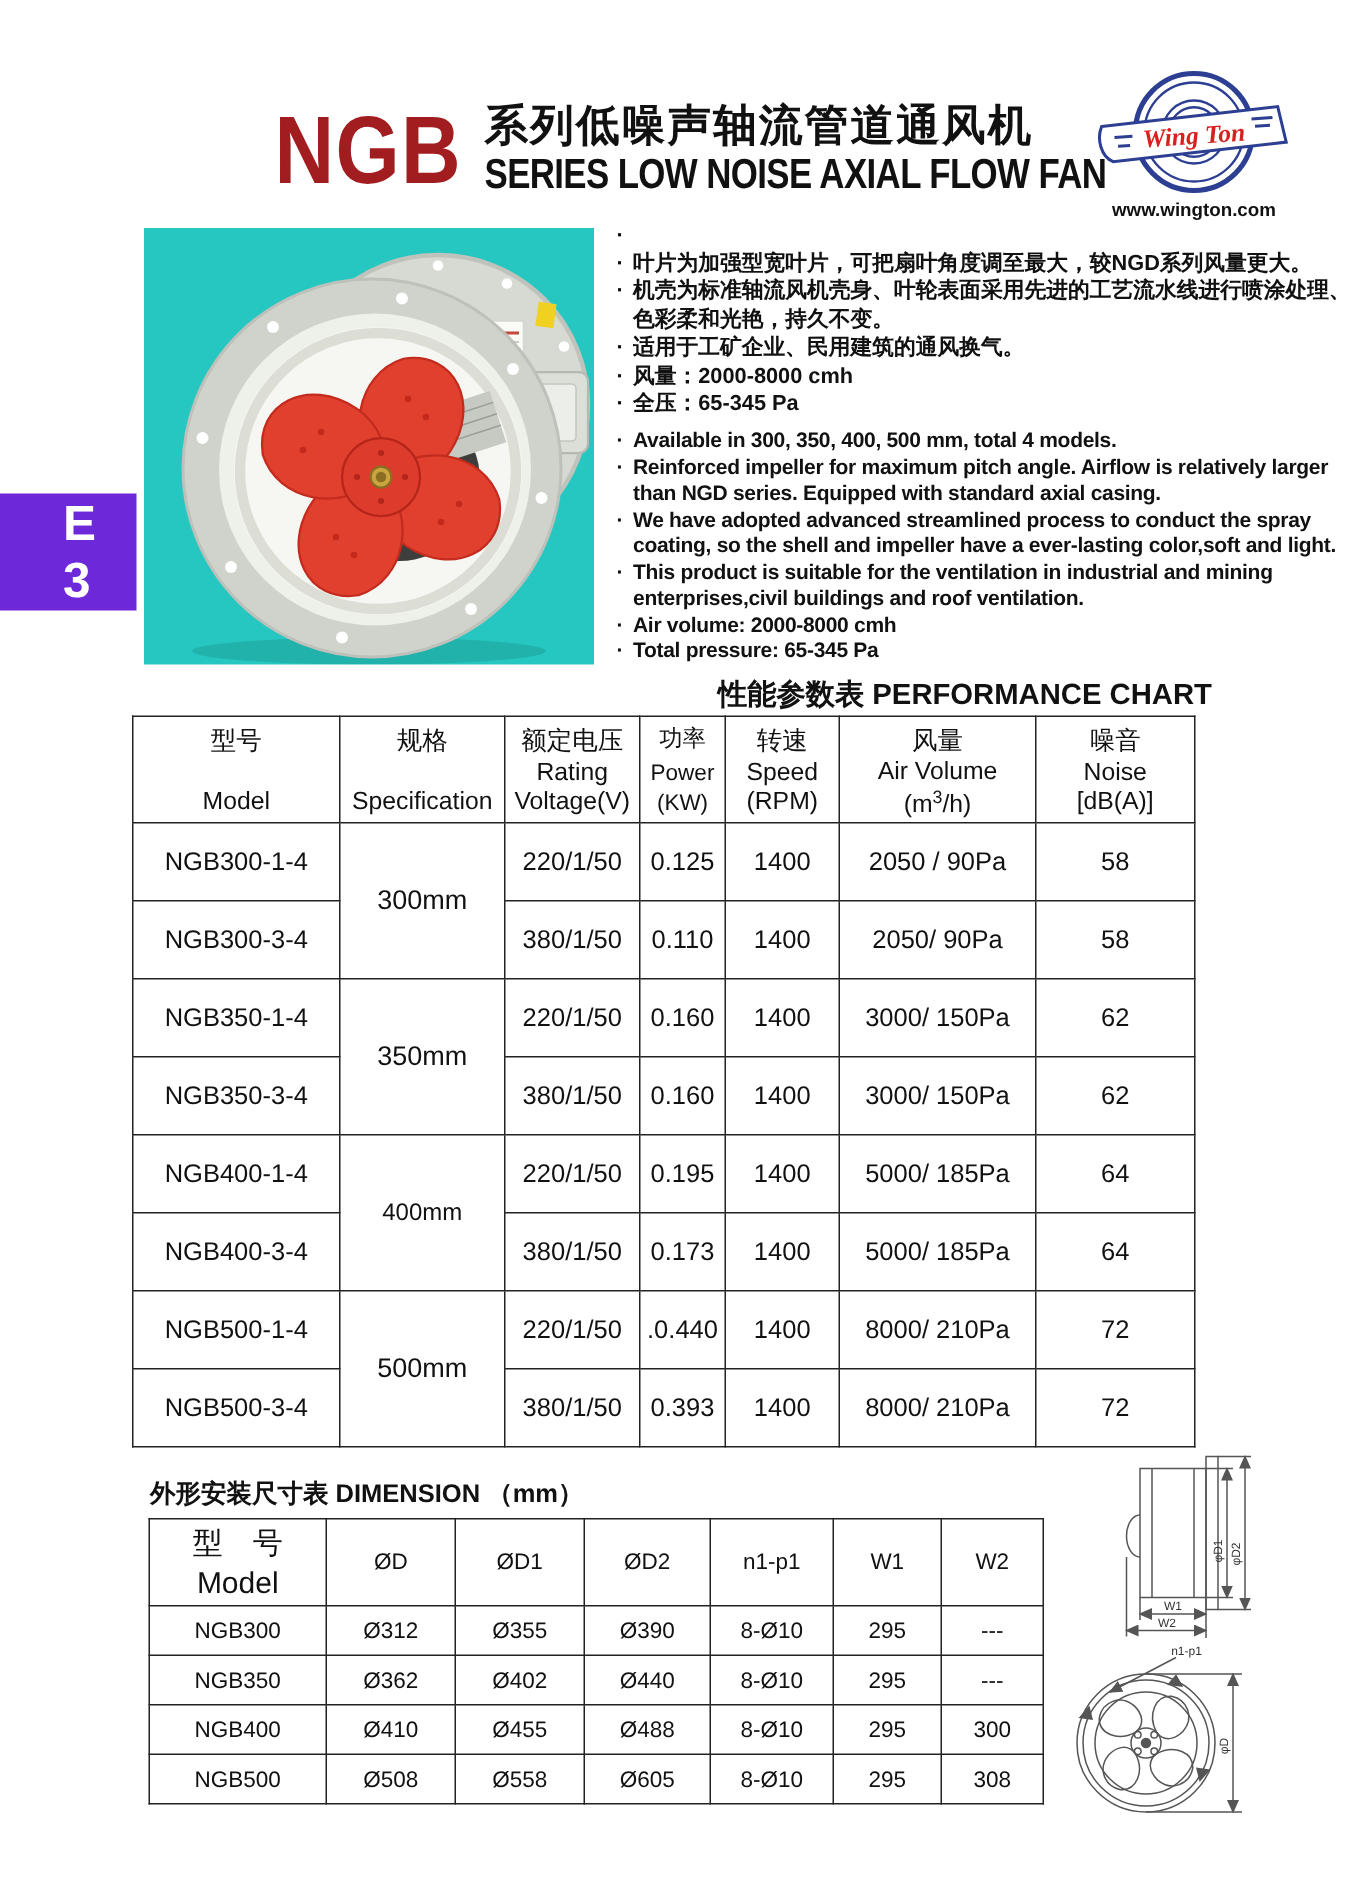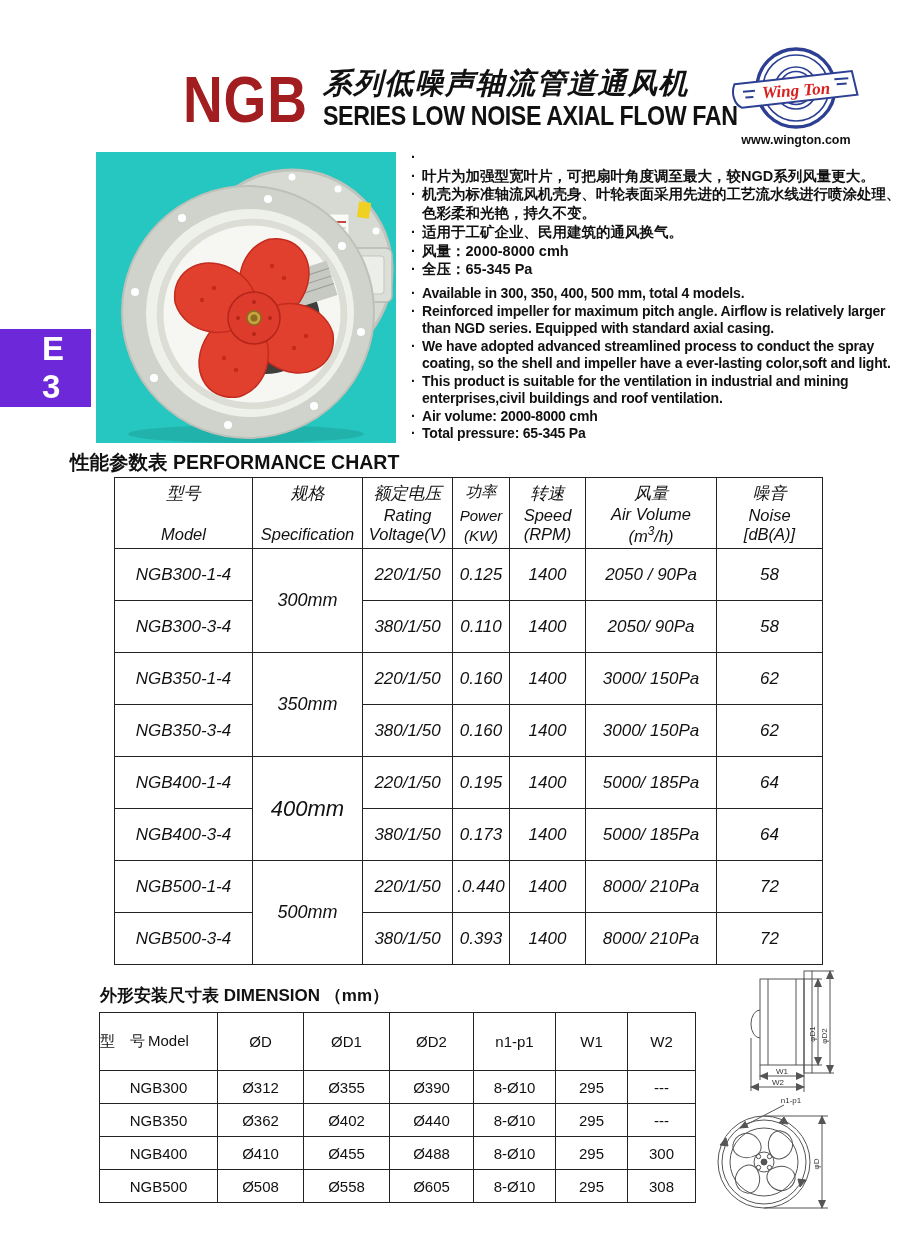--- a/index.html
+++ b/index.html
@@ -3,21 +3,21 @@
 <meta charset="utf-8">
 <style>
   html,body{margin:0;padding:0;background:#ffffff;}
   .page{position:relative;width:900px;height:1256px;background:#ffffff;overflow:hidden;
         font-family:"Liberation Sans",sans-serif;color:#111;}
   .abs{position:absolute;}
 
   
   .ngb{left:183px;top:68px;font-size:64px;font-weight:700;color:#a21d1f;
        transform:scaleX(.86);transform-origin:left top;letter-spacing:1px;line-height:1;}
-  .title-cn{left:323px;top:64px;font-size:29px;font-weight:700;letter-spacing:1.5px;white-space:nowrap;font-style:italic;}
+  .title-cn{left:323px;top:64px;font-size:29px;font-weight:700;letter-spacing:1.5px;white-space:nowrap;}
   .title-en{left:323px;top:100px;font-size:28px;font-weight:700;transform:scaleX(.83);
             transform-origin:left top;white-space:nowrap;letter-spacing:-.5px;}
   .logo{left:731px;top:44px;}
   .website{left:722px;top:133px;width:148px;text-align:center;font-size:12.5px;font-weight:700;}
 
   
   .photo{left:96px;top:152px;width:300px;height:291px;background:#26c7c0;}
 
   
   .tab{left:0;top:329px;width:91px;height:78px;background:#6d28d9;color:#fff;
@@ -25,42 +25,42 @@
        font-size:33px;font-weight:700;letter-spacing:3px;}
 
   
   .features{white-space:nowrap;}
   .features-cn{left:411px;top:148px;font-size:14.5px;font-weight:700;line-height:18.7px;}
   .features-en{left:411px;top:285px;font-size:14px;font-weight:700;line-height:17.5px;letter-spacing:-.2px;}
   .fl{display:flex;}
   .blt{width:11px;flex:none;}
 
   
-  .perf-title{left:70px;top:449px;width:710px;text-align:left;font-size:19.5px;font-weight:700;white-space:nowrap;}
+  .perf-title{left:98px;top:449px;width:710px;text-align:right;font-size:19.5px;font-weight:700;white-space:nowrap;}
   table{border-collapse:collapse;table-layout:fixed;}
-  .perf{left:114px;top:477px;width:600px;font-style:italic;}
+  .perf{left:88px;top:477px;width:600px;}
   .perf th,.perf td{border:1.6px solid #222;text-align:center;vertical-align:middle;
                     font-weight:400;padding:0;overflow:hidden;}
   .perf thead tr{height:70px;}
   .perf tbody tr{height:52px;}
   .perf td{font-size:17px;}
   .th-inner{display:flex;flex-direction:column;justify-content:space-between;height:62px;padding:4px 0;}
   .th-cn{font-size:17px;}
   .th-en{font-size:16.5px;}
   .th-sm .th-cn{font-size:15.5px;}
   .th-sm .th-en{font-size:15px;}
   sup{font-size:.72em;}
 
   .dim-title{left:100px;top:984px;font-size:17px;font-weight:700;white-space:nowrap;}
   .dim{left:99px;top:1012px;width:596px;}
   .dim th,.dim td{border:1.4px solid #222;text-align:center;vertical-align:middle;
                   font-weight:400;padding:0;font-size:15px;}
   .dim thead tr{height:58px;}
   .dim tbody tr{height:33px;}
-  .dim .th2{display:flex;justify-content:flex-start;gap:3px;font-size:15px;}
+  .dim .th2{display:flex;flex-direction:column;justify-content:flex-start;gap:3px;font-size:20px;}
 
   
   .drawing{left:692px;top:952px;}
 </style>
 </head>
 <body>
 
 <div class="page">
 
   <div class="abs ngb">NGB</div>
@@ -321,21 +321,21 @@
         <tr>
           <td>NGB350-3-4</td>
           <td>380/1/50</td>
           <td>0.160</td>
           <td>1400</td>
           <td>3000/ 150Pa</td>
           <td>62</td>
         </tr>
         <tr>
           <td>NGB400-1-4</td>
-          <td rowspan="2" style="font-size: 22px;">400mm</td>
+          <td rowspan="2" style="font-size: 16px;">400mm</td>
           <td>220/1/50</td>
           <td>0.195</td>
           <td>1400</td>
           <td>5000/ 185Pa</td>
           <td>64</td>
         </tr>
         <tr>
           <td>NGB400-3-4</td>
           <td>380/1/50</td>
           <td>0.173</td>

